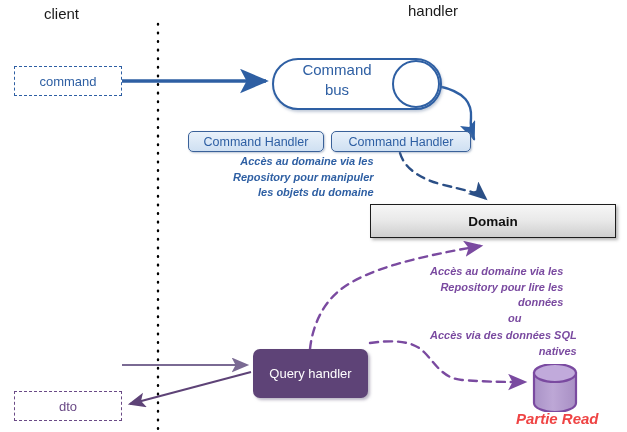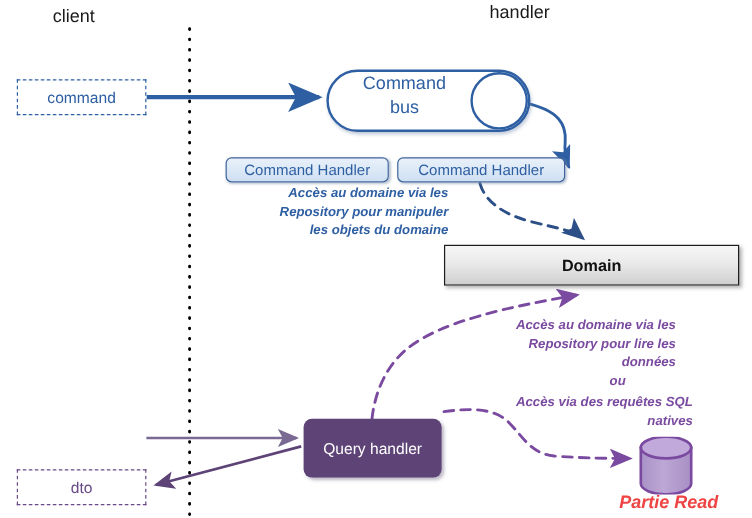--- a/index.html
+++ b/index.html
@@ -262,21 +262,21 @@
   <div id="domain-box">Domain</div>
 
   <div class="client-box" id="box-dto">dto</div>
 
   <div id="query-handler">Query handler</div>
 
   <div class="annotation" id="annot-read-1">Accès au domaine via les
 Repository pour lire les
 données</div>
   <div class="annotation" id="annot-read-ou">ou</div>
-  <div class="annotation" id="annot-read-2">Accès via des requêtes SQL
+  <div class="annotation" id="annot-read-2">Accès via des données SQL
 natives</div>
 
   <svg id="database" viewBox="0 0 48 48">
     <path d="M3,9 L3,39 A21,9 0 0 0 45,39 L45,9 Z" fill="url(#cyl-side)" stroke="#7a4aa0" stroke-width="2.2"></path>
     <ellipse cx="24" cy="9" rx="21" ry="9" fill="#c1aadb" stroke="#7a4aa0" stroke-width="2.2"></ellipse>
   </svg>
 
   <div class="partie-label" id="partie-read">Partie Read</div>
 
 </div>

